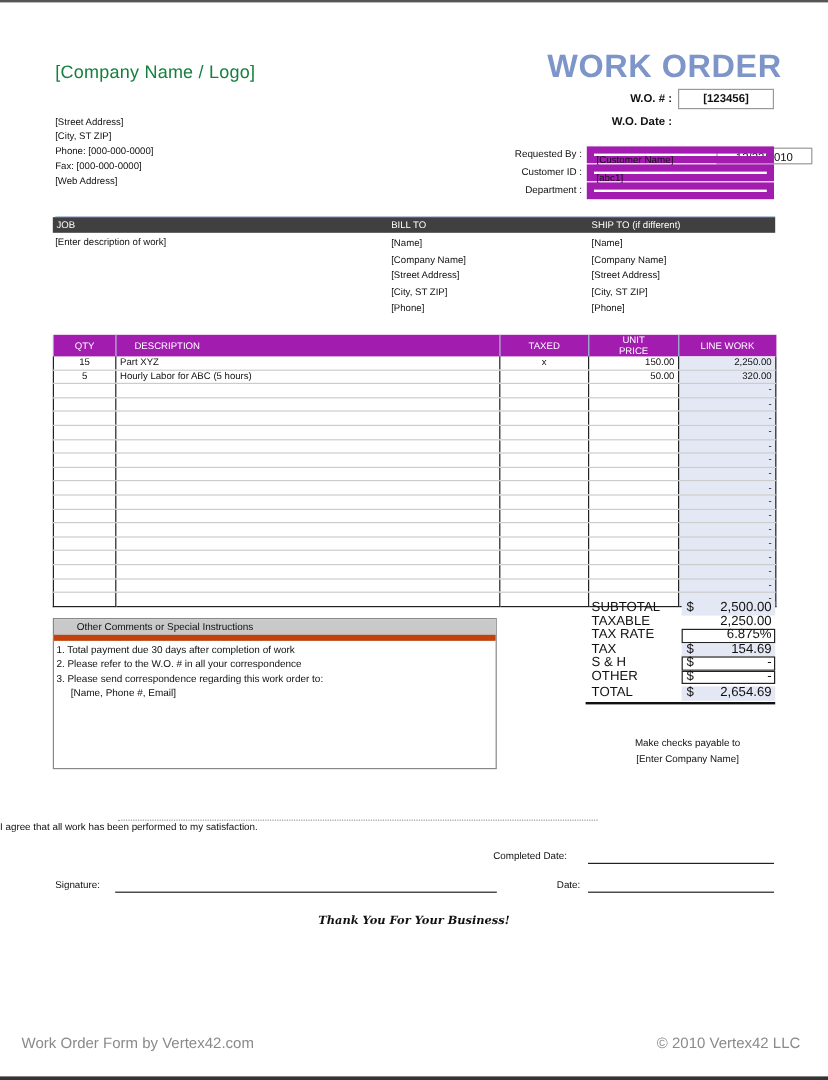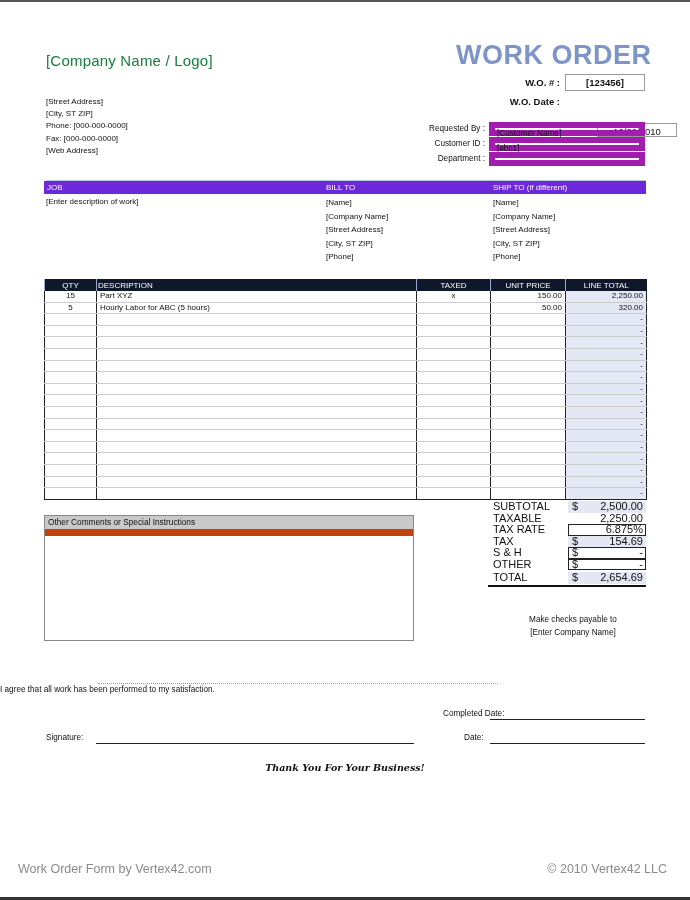--- a/index.html
+++ b/index.html
@@ -12,40 +12,40 @@
   .frame-bottom { position: absolute; left: 0; top: 897px; width: 690px; height: 3px; background: #333; }
   .abs { position: absolute; }
   .company-name { left: 46px; top: 52px; font-size: 15px; color: #15803d; letter-spacing: 0.2px; }
   .company-lines { left: 46px; top: 96px; line-height: 12.2px; font-size: 8px; color: #111; }
   .title { left: 456px; top: 40px; font-size: 27px; font-weight: bold; color: #7d95c8; letter-spacing: 0.5px; }
   .hdr-line { position: absolute; top: 180px; height: 1px; background: #b9c4de; }
   .kv-label { position: absolute; text-align: right; font-size: 9.5px; font-weight: bold; }
   .kv-box { position: absolute; border: 1px solid #999; background: #fff; font-size: 9.5px; text-align: center; box-sizing: border-box; line-height: 15px; }
   .req-label { position: absolute; text-align: right; font-size: 8.2px; width: 100px; left: 385px; }
   .req-box { position: absolute; left: 489px; width: 156px; height: 14px; border: 6px solid #a21caf; box-sizing: border-box; font-size: 8.2px; line-height: 12px; padding-left: 2px; }
-  .band { position: absolute; left: 44px; width: 602px; height: 13px; background: #6d28d9; }
+  .band { position: absolute; left: 44px; width: 602px; height: 13px; background: #404040; }
   .band span { position: absolute; top: 0; color: #fff; font-size: 8px; line-height: 13px; }
   .addr-col { position: absolute; top: 196px; font-size: 8px; line-height: 13.5px; }
   table.items { position: absolute; left: 44px; top: 279px; width: 602px; border-collapse: collapse; table-layout: fixed; }
-  table.items th { background: #0f172a; color: #fff; font-weight: normal; font-size: 8px; height: 12px; padding: 0 1px; border-left: 1px solid #9aa8cc; }
+  table.items th { background: #a21caf; color: #fff; font-weight: normal; font-size: 8px; height: 12px; padding: 0 15px; border-left: 1px solid #9aa8cc; }
   table.items td { height: 10.6px; font-size: 8px; padding: 0 3px; border-bottom: 1.5px solid #ccc; border-left: 1.5px solid #222; line-height: 10px; }
   table.items td:first-child { border-left: 1.5px solid #222; }
   table.items td:last-child { border-right: 1.5px solid #222; background: #e4e8f4; }
   table.items tr:last-child td { border-bottom: 1.5px solid #222; }
   .c { text-align: center; } .r { text-align: right; }
   .totals { position: absolute; left: 488px; top: 501px; width: 158px; font-size: 11px; }
   .trow { position: relative; height: 11.5px; line-height: 11.5px; }
   .trow .tl { position: absolute; left: 5px; }
   .trow .tcur { position: absolute; left: 84px; }
   .trow .tv { position: absolute; right: 3px; }
   .trow .tbox { position: absolute; left: 80px; width: 78px; top: 0; height: 11.5px; border: 1px solid #222; box-sizing: border-box; background: #fff; }
   .trow.shade .tshade { position: absolute; left: 80px; width: 78px; top: 0; height: 11.5px; background: #e4e8f4; }
   .total-line { position: absolute; left: 488px; top: 585px; width: 158px; height: 2px; background: #111; }
   .comments { position: absolute; left: 44px; top: 515px; width: 370px; height: 126px; border: 1px solid #888; box-sizing: border-box; }
-  .comments-head { background: #c9c9c9; height: 13px; line-height: 13px; font-size: 8.3px; padding-left: 3px; border-bottom: 7px solid #c2410c; }
+  .comments-head { background: #c9c9c9; height: 13px; line-height: 13px; font-size: 8.3px; padding-left: 19px; border-bottom: 5px solid #c2410c; }
   .comments-body { font-size: 8.3px; line-height: 12px; padding-left: 2px; padding-top: 1px; }
   .checks { position: absolute; left: 488px; top: 614px; width: 170px; text-align: center; font-size: 8.2px; line-height: 12.5px; }
   .dotline { position: absolute; left: 98px; top: 683px; width: 400px; border-top: 1.5px dotted #999; }
   .agree { position: absolute; left: 0; width: 690px; top: 685px; text-align: left; font-size: 8.2px; }
   .sig-label { position: absolute; font-size: 8.2px; }
   .sig-line { position: absolute; height: 1px; background: #222; }
   .thanks { position: absolute; left: 0; width: 690px; top: 762px; text-align: center; font-size: 9.5px; font-weight: bold; font-style: italic; font-family: "DejaVu Serif", serif; }
   .footer-left { position: absolute; left: 18px; top: 862px; font-size: 12.5px; color: #8a8a8a; }
   .footer-right { position: absolute; right: 23px; top: 862px; font-size: 12.5px; color: #8a8a8a; }
 </style>
@@ -106,21 +106,21 @@
       <col style="width:74px">
       <col style="width:75px">
       <col style="width:81px">
   </colgroup>
   <thead>
     <tr>
       <th class="c">QTY</th>
       <th style="text-align:left">DESCRIPTION</th>
       <th class="c">TAXED</th>
       <th class="c">UNIT PRICE</th>
-      <th class="c">LINE TOTAL</th>
+      <th class="c">LINE WORK</th>
     </tr>
   </thead>
   <tbody id="item-rows">
       <tr>
         <td class="c">15</td>
         <td>Part XYZ</td>
         <td class="c">x</td>
         <td class="r">150.00</td>
         <td class="r">2,250.00</td>
       </tr>
@@ -284,30 +284,36 @@
     <span class="tshade"></span>
     <span class="tl">TOTAL</span>
     <span class="tcur">$</span>
     <span class="tv">2,654.69</span>
   </div>
 </div>
 <div class="total-line"></div>
 
 <div class="comments">
   <div class="comments-head">Other Comments or Special Instructions</div>
+  <div class="comments-body">
+    <div>1. Total payment due 30 days after completion of work</div>
+    <div>2. Please refer to the W.O. # in all your correspondence</div>
+    <div>3. Please send correspondence regarding this work order to:</div>
+    <div style="padding-left:12px;">    [Name, Phone #, Email]</div>
+  </div>
 </div>
 
 <div class="checks">
   <div>Make checks payable to</div>
   <div>[Enter Company Name]</div>
 </div>
 
 <div class="dotline"></div>
 <div class="agree">I agree that all work has been performed to my satisfaction.</div>
-<div class="sig-label" style="left:411px; top:709px;margin-left:32px;">Completed Date:</div>
+<div class="sig-label" style="left:411px; top:709px;">Completed Date:</div>
 <div class="sig-line" style="left:490px; top:719px; width:155px;"></div>
 <div class="sig-label" style="left:46px; top:733px;">Signature:</div>
 <div class="sig-line" style="left:96px; top:743px; width:318px;"></div>
 <div class="sig-label" style="left:464px; top:733px;">Date:</div>
 <div class="sig-line" style="left:490px; top:743px; width:155px;"></div>
 <div class="thanks">Thank You For Your Business!</div>
 
 <div class="footer-left">Work Order Form by Vertex42.com</div>
 <div class="footer-right">© 2010 Vertex42 LLC</div>
 <div class="frame-bottom"></div>

